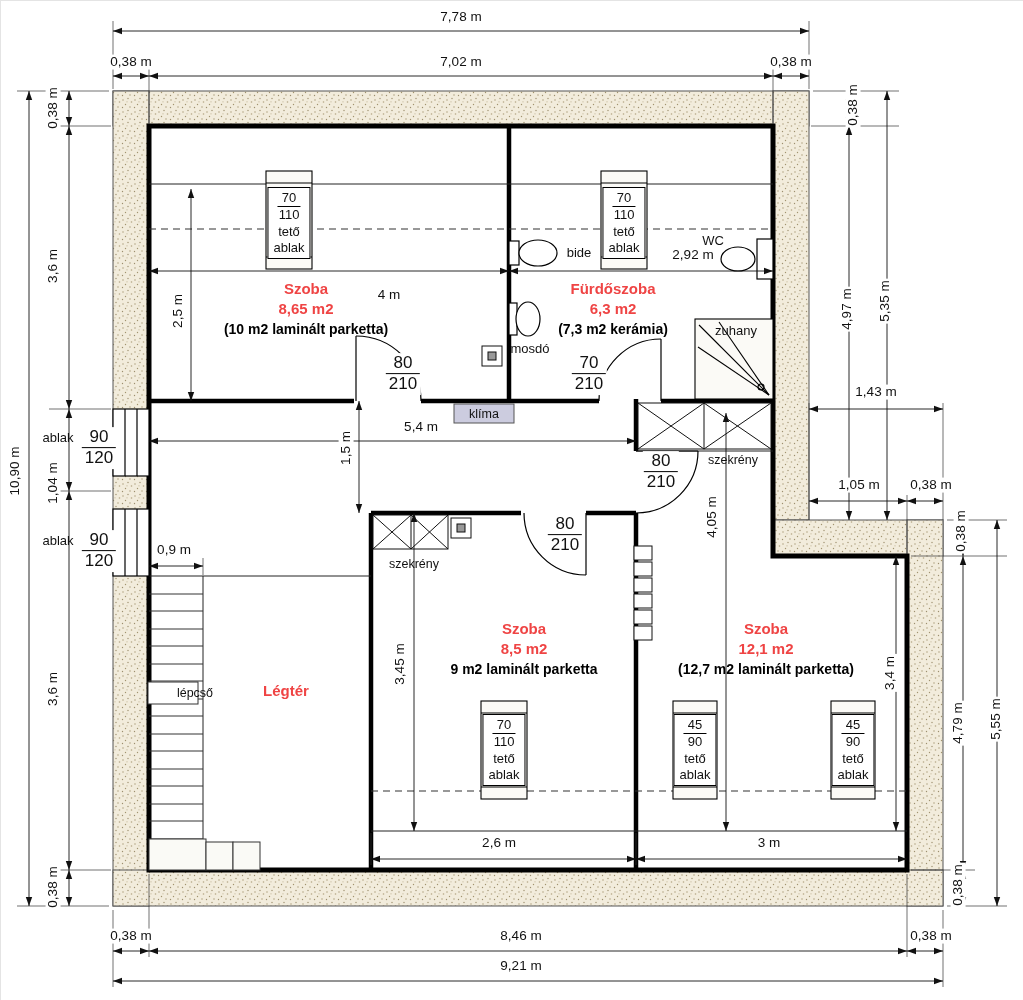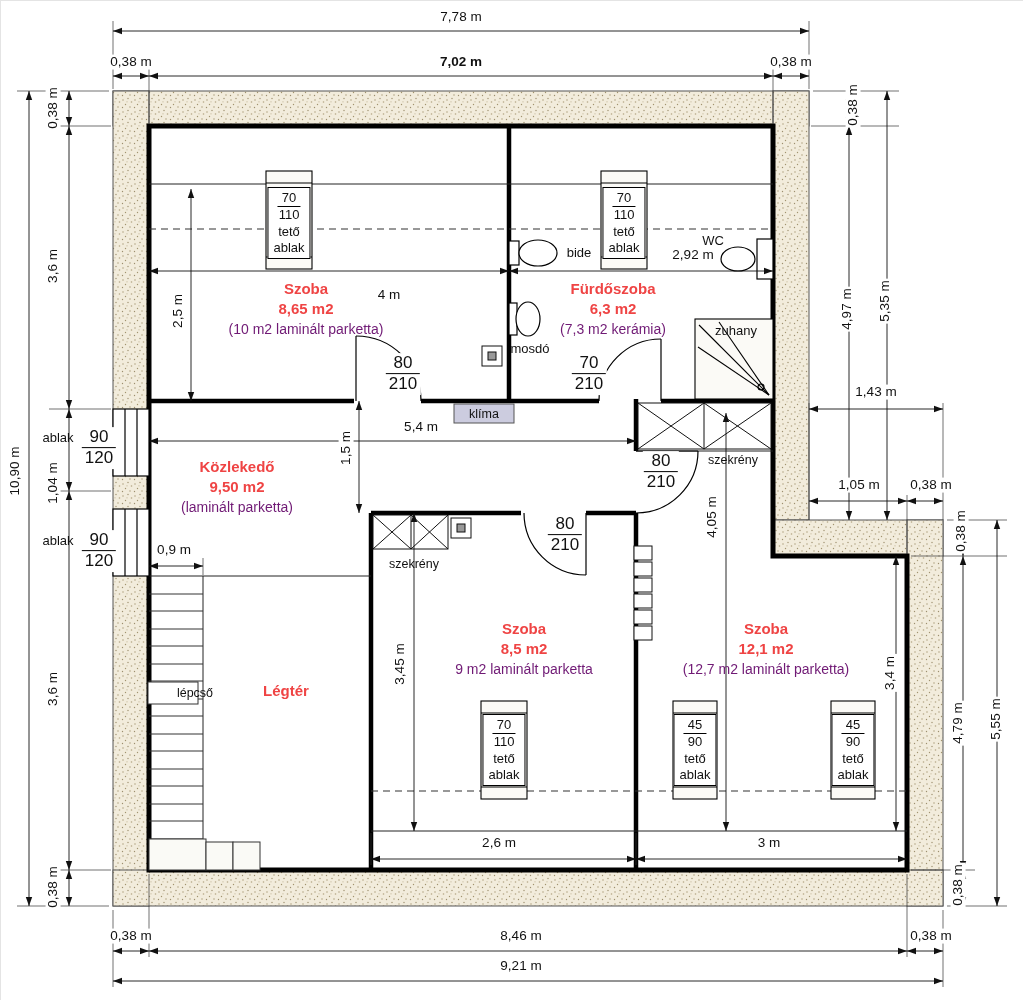--- a/index.html
+++ b/index.html
@@ -4,21 +4,21 @@
 <style>
   html,body{margin:0;padding:0;background:#fff;}
   #plan{position:relative;width:1023px;height:1000px;background:#fff;overflow:hidden;
         font-family:"Liberation Sans",sans-serif;border-top:1px solid #e4e4e4;border-left:1px solid #e4e4e4;box-sizing:border-box;}
   #plan svg{position:absolute;left:0;top:0;}
   .lbl{position:absolute;transform:translate(-50%,-50%);font-size:13.5px;color:#111;
        white-space:nowrap;background:#fff;padding:0 2px;line-height:1.1;}
   .rot{transform:translate(-50%,-50%) rotate(-90deg);}
   .room-label{position:absolute;transform:translate(-50%,-50%);text-align:center;white-space:nowrap;}
   .room-name,.room-area{color:#ef4444;font-weight:bold;font-size:15px;line-height:1.35;}
-  .room-note{color:#701a75;font-size:14px;line-height:1.4;}
+  .room-note{color:#000000;font-size:14px;line-height:1.4;font-weight:bold;}
   .frac{position:absolute;transform:translate(-50%,-50%);text-align:center;font-size:17px;color:#111;
         line-height:1.2;background:#fff;padding:0 1px;}
   .frac .fnum{display:block;border-bottom:1px solid #000;padding:0 3px;}
   .frac .fden{display:block;padding:0 3px;}
   .rwbox{position:absolute;transform:translate(-50%,-50%);background:#fff;border:1px solid #000;
          text-align:center;font-size:13px;color:#111;line-height:1.25;padding:2px 5px;}
   .rwbox span{display:block;}
   .rwbox .fnum{border-bottom:1px solid #000;margin:0 4px;padding:0 2px;}
   .fixture{position:absolute;transform:translate(-50%,-50%);font-size:13px;color:#111;white-space:nowrap;background:transparent;}
   .small{font-size:12.5px;}
@@ -259,21 +259,21 @@
     <line x1="148" y1="565" x2="202" y2="565"></line>
     <line x1="413" y1="512" x2="413" y2="830"></line>
     <line x1="725" y1="412" x2="725" y2="830"></line>
     <line x1="895" y1="555" x2="895" y2="830"></line>
     <line x1="370" y1="858" x2="635" y2="858"></line>
     <line x1="635" y1="858" x2="906" y2="858"></line>
   </g>
 </svg>
 
 <span class="lbl" style="left:460px;top:16px;">7,78 m</span>
-<span class="lbl" style="left:460px;top:61px;font-weight:bold;">7,02 m</span>
+<span class="lbl" style="left:460px;top:61px;">7,02 m</span>
 <span class="lbl" style="left:130px;top:61px;">0,38 m</span>
 <span class="lbl" style="left:790px;top:61px;">0,38 m</span>
 
 <span class="lbl rot" style="left:14px;top:470px;">10,90 m</span>
 <span class="lbl rot" style="left:52px;top:107px;">0,38 m</span>
 <span class="lbl rot" style="left:52px;top:265px;">3,6 m</span>
 <span class="lbl rot" style="left:52px;top:482px;">1,04 m</span>
 <span class="lbl rot" style="left:52px;top:688px;">3,6 m</span>
 <span class="lbl rot" style="left:52px;top:886px;">0,38 m</span>
 
@@ -308,25 +308,20 @@
 <div class="room-label" style="left:305px;top:308px;">
   <div class="room-name">Szoba</div>
   <div class="room-area">8,65 m2</div>
   <div class="room-note">(10 m2 laminált parketta)</div>
 </div>
 <div class="room-label" style="left:612px;top:308px;">
   <div class="room-name">Fürdőszoba</div>
   <div class="room-area">6,3 m2</div>
   <div class="room-note">(7,3 m2 kerámia)</div>
 </div>
-<div class="room-label" style="left:236px;top:486px;">
-  <div class="room-name">Közlekedő</div>
-  <div class="room-area">9,50 m2</div>
-  <div class="room-note">(laminált parketta)</div>
-</div>
 <div class="room-label" style="left:523px;top:648px;">
   <div class="room-name">Szoba</div>
   <div class="room-area">8,5 m2</div>
   <div class="room-note">9 m2 laminált parketta</div>
 </div>
 <div class="room-label" style="left:765px;top:648px;">
   <div class="room-name">Szoba</div>
   <div class="room-area">12,1 m2</div>
   <div class="room-note">(12,7 m2 laminált parketta)</div>
 </div>

